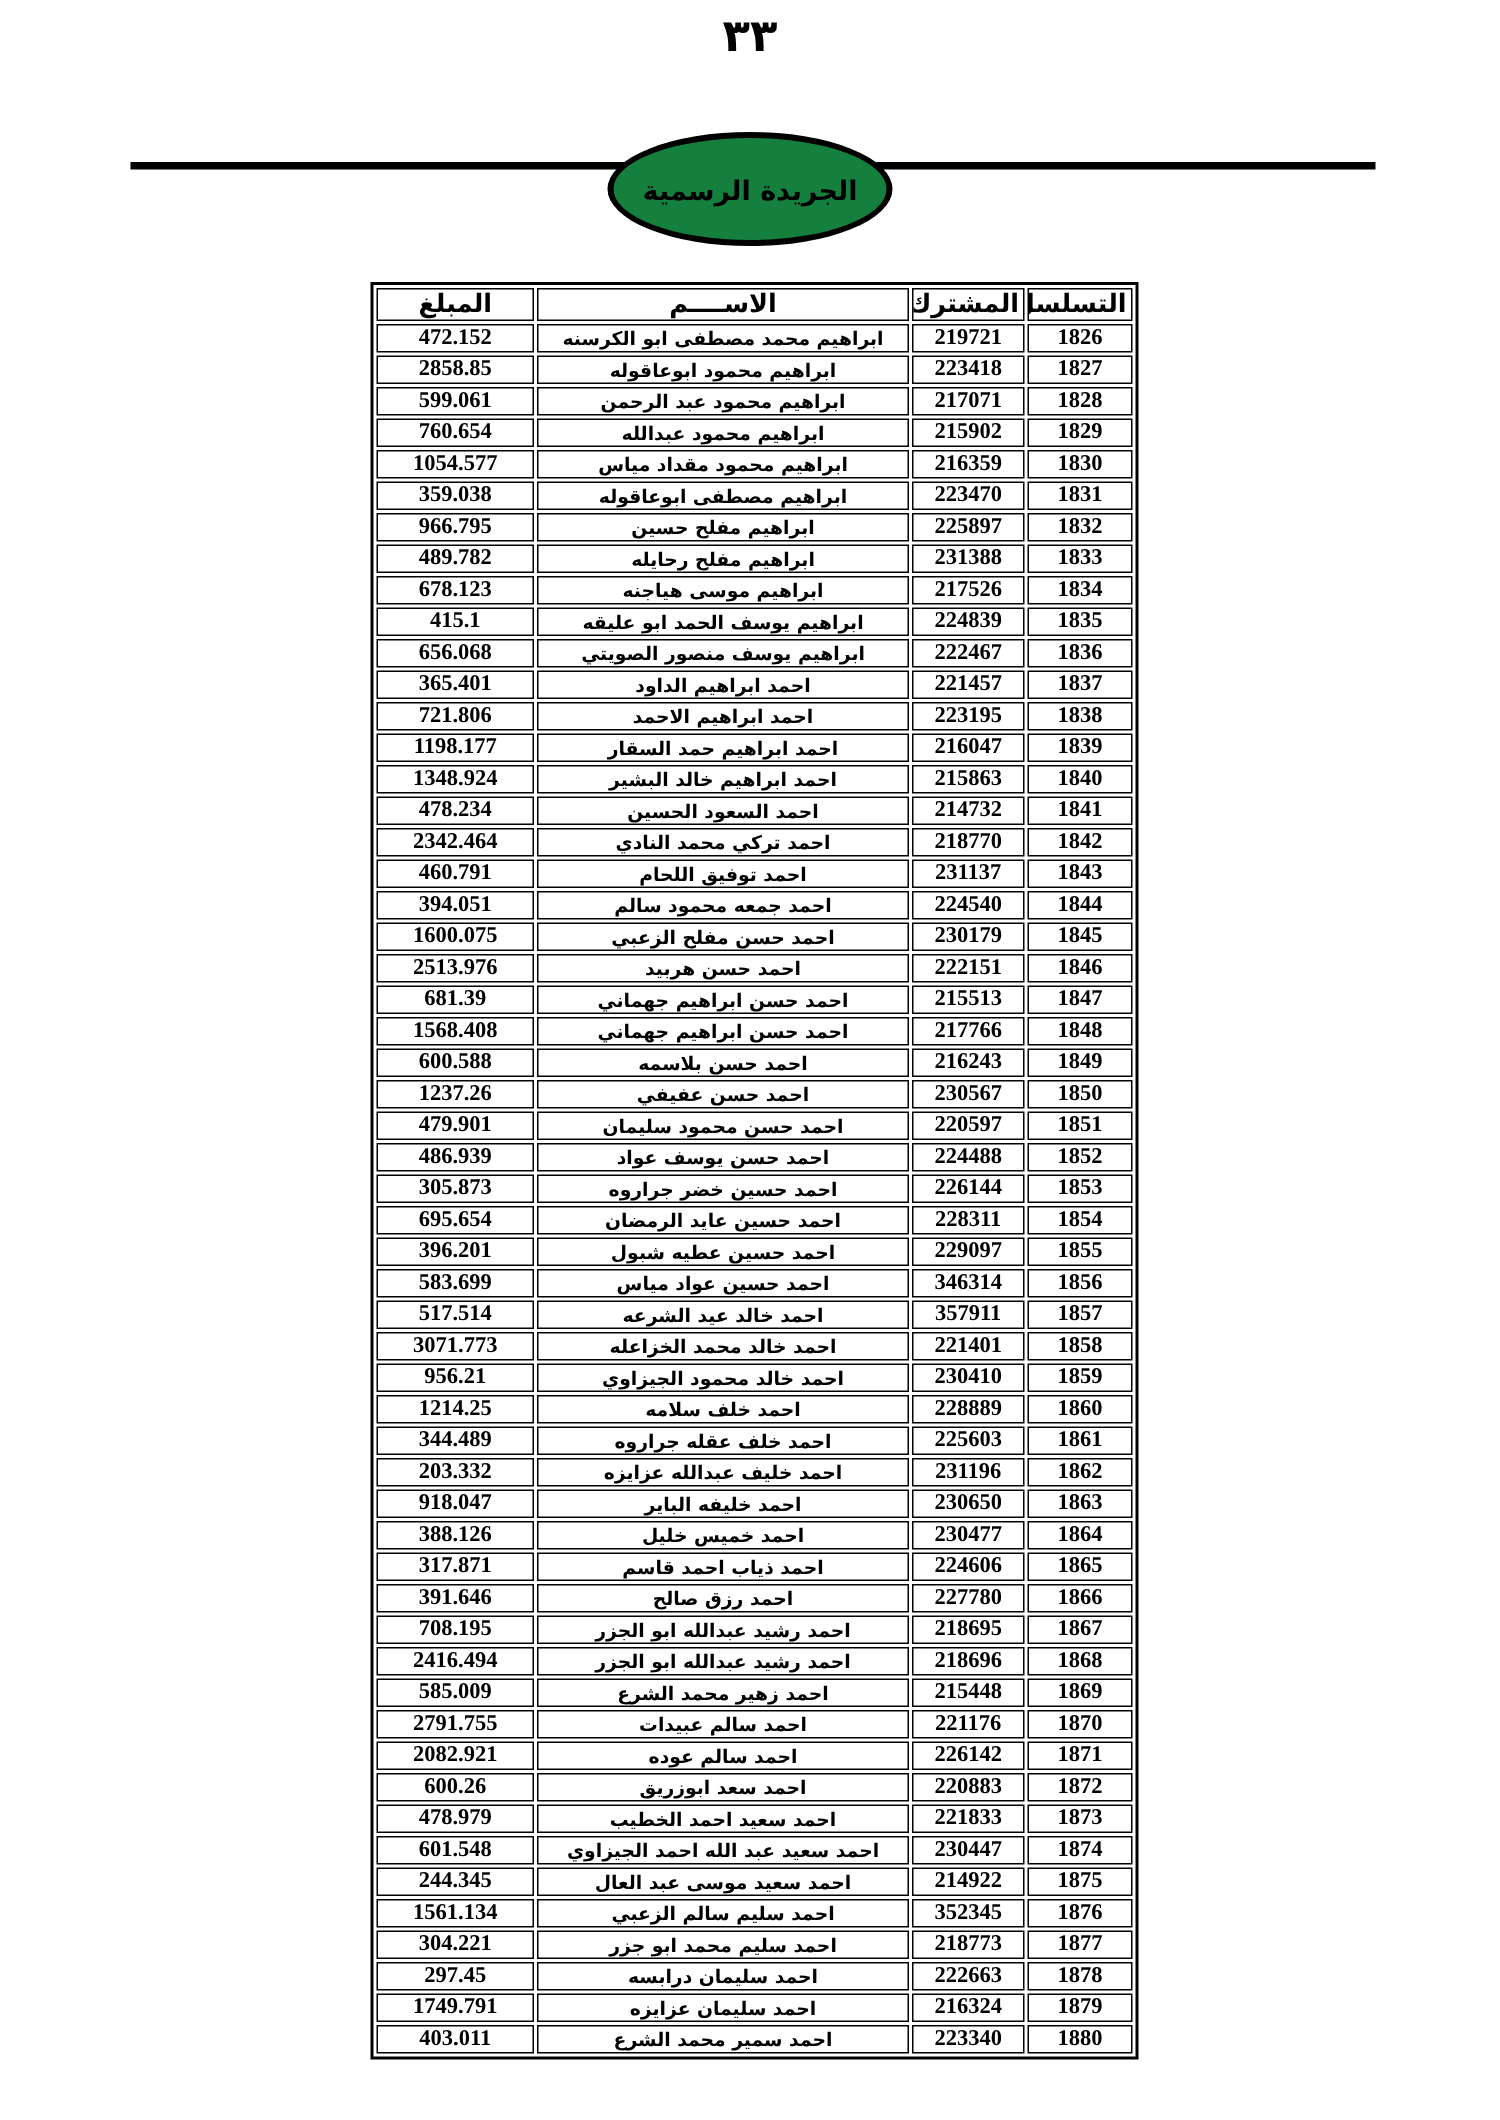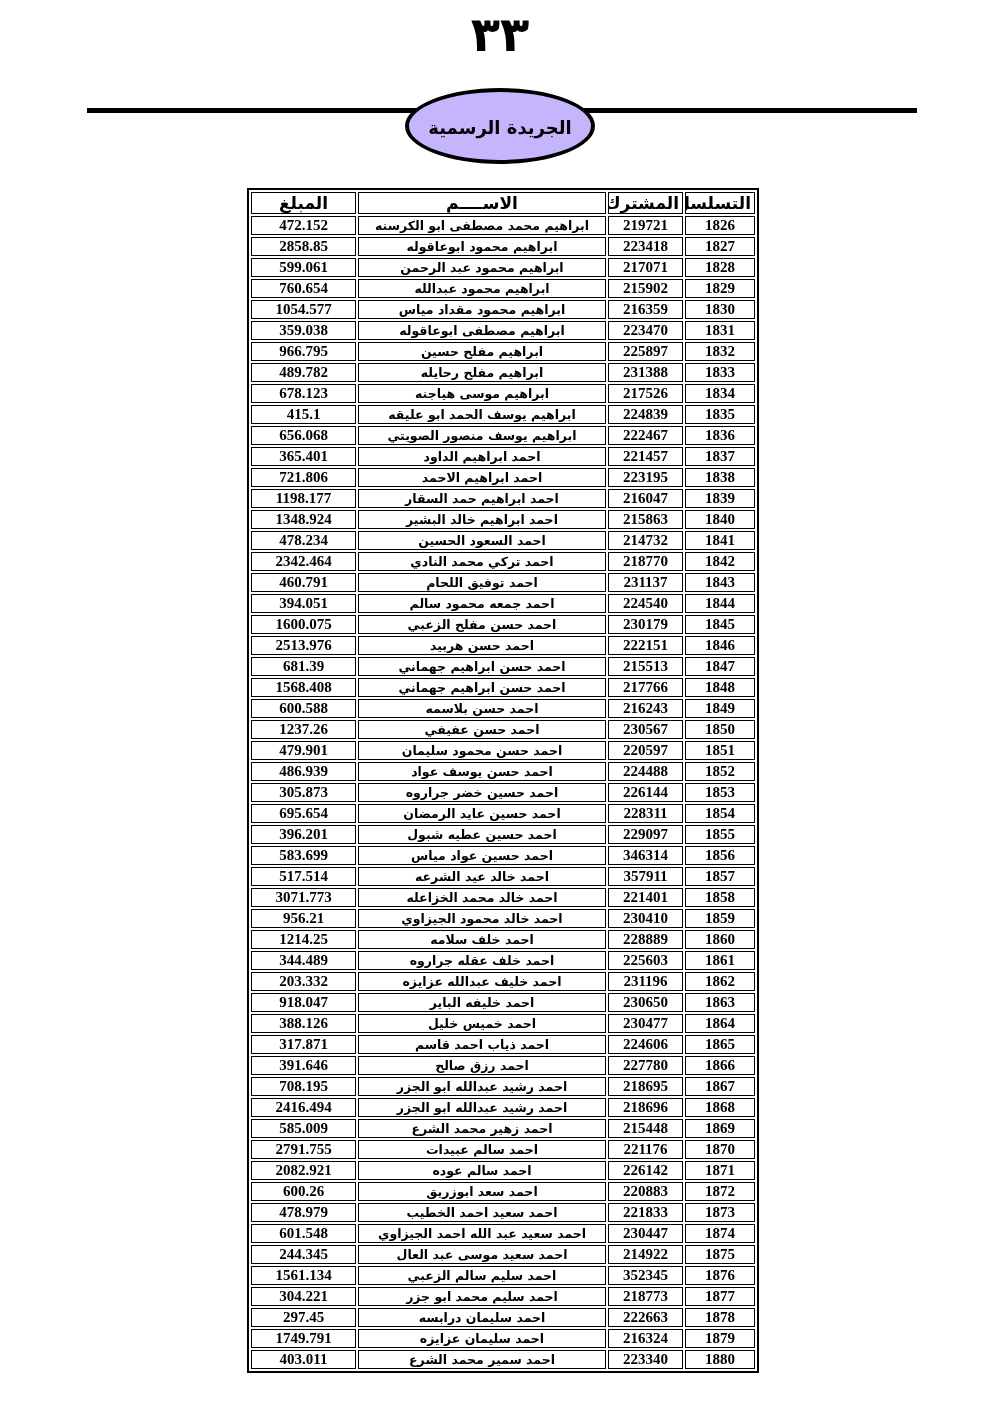--- a/index.html
+++ b/index.html
@@ -8,35 +8,35 @@
     width:1000px;height:1413px;
     background:#fff;
     font-family:"DejaVu Sans",sans-serif;
     color:#000;
     overflow:hidden;
   }
   .page-number{
     position:absolute;
     top:10px;left:0;right:0;
     text-align:center;
-    font-size:48px;
+    font-size:30px;
     font-weight:bold;
     line-height:1;
   }
   .header-band{position:absolute;top:0;left:0;right:0;height:180px;}
   .header-rule{
     position:absolute;
     top:108px;left:87px;width:830px;height:5px;
     background:#000;
   }
   .title-ellipse{
     position:absolute;
     top:88px;left:405px;
     width:182px;height:68px;
-    background:#c4b5fd;
+    background:#15803d;
     border:4px solid #000;
     border-radius:50%;
     display:flex;align-items:center;justify-content:center;
   }
   .title-ellipse .title{
     font-size:18px;font-weight:bold;
     direction:rtl;
     white-space:nowrap;
     padding-top:2px;
   }

